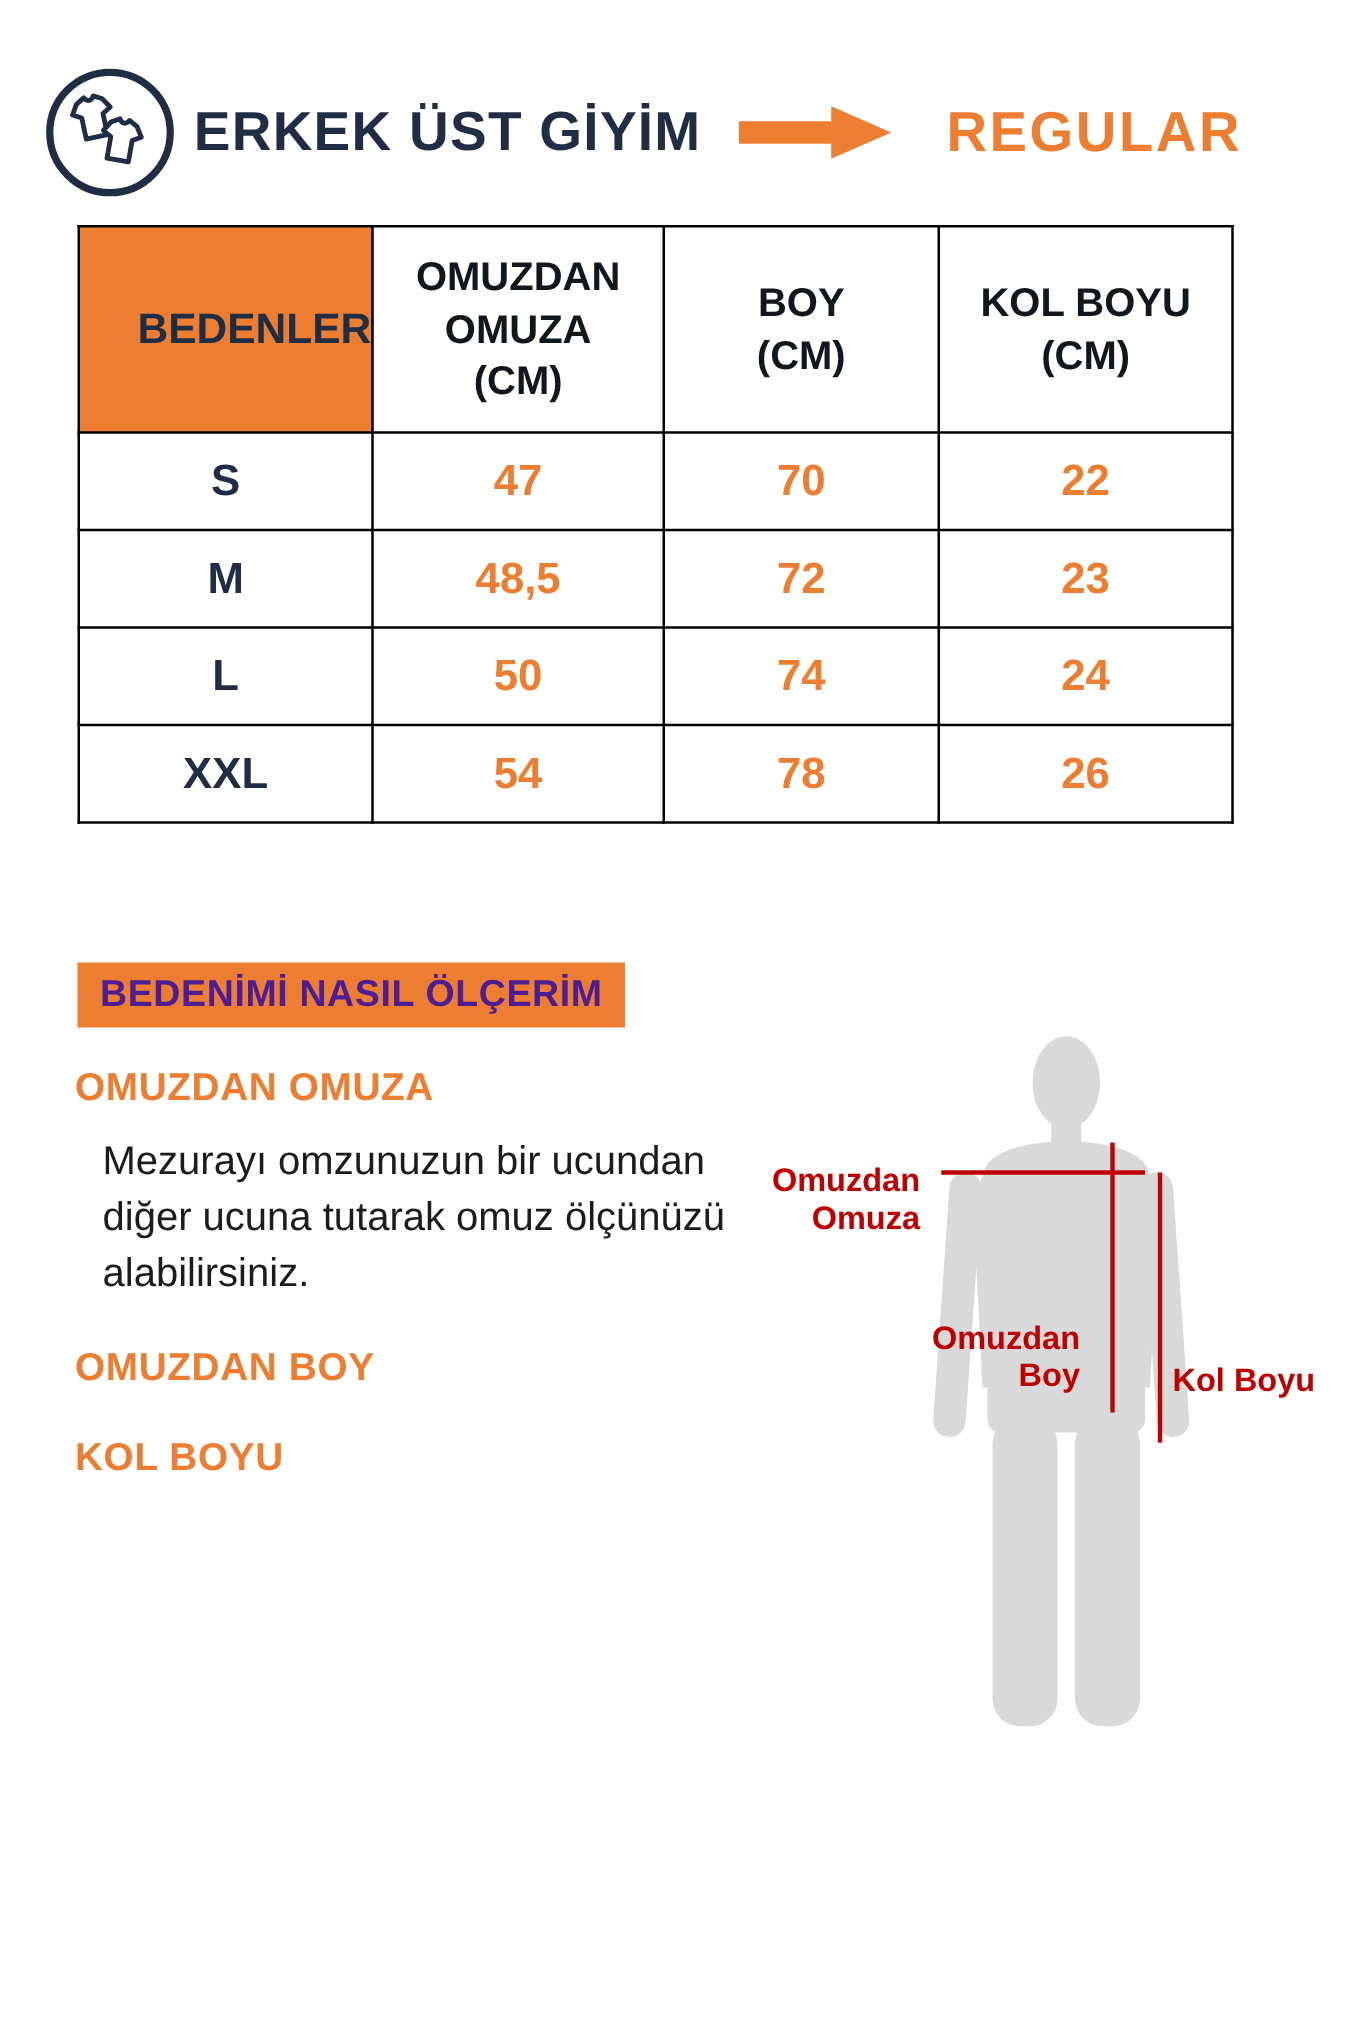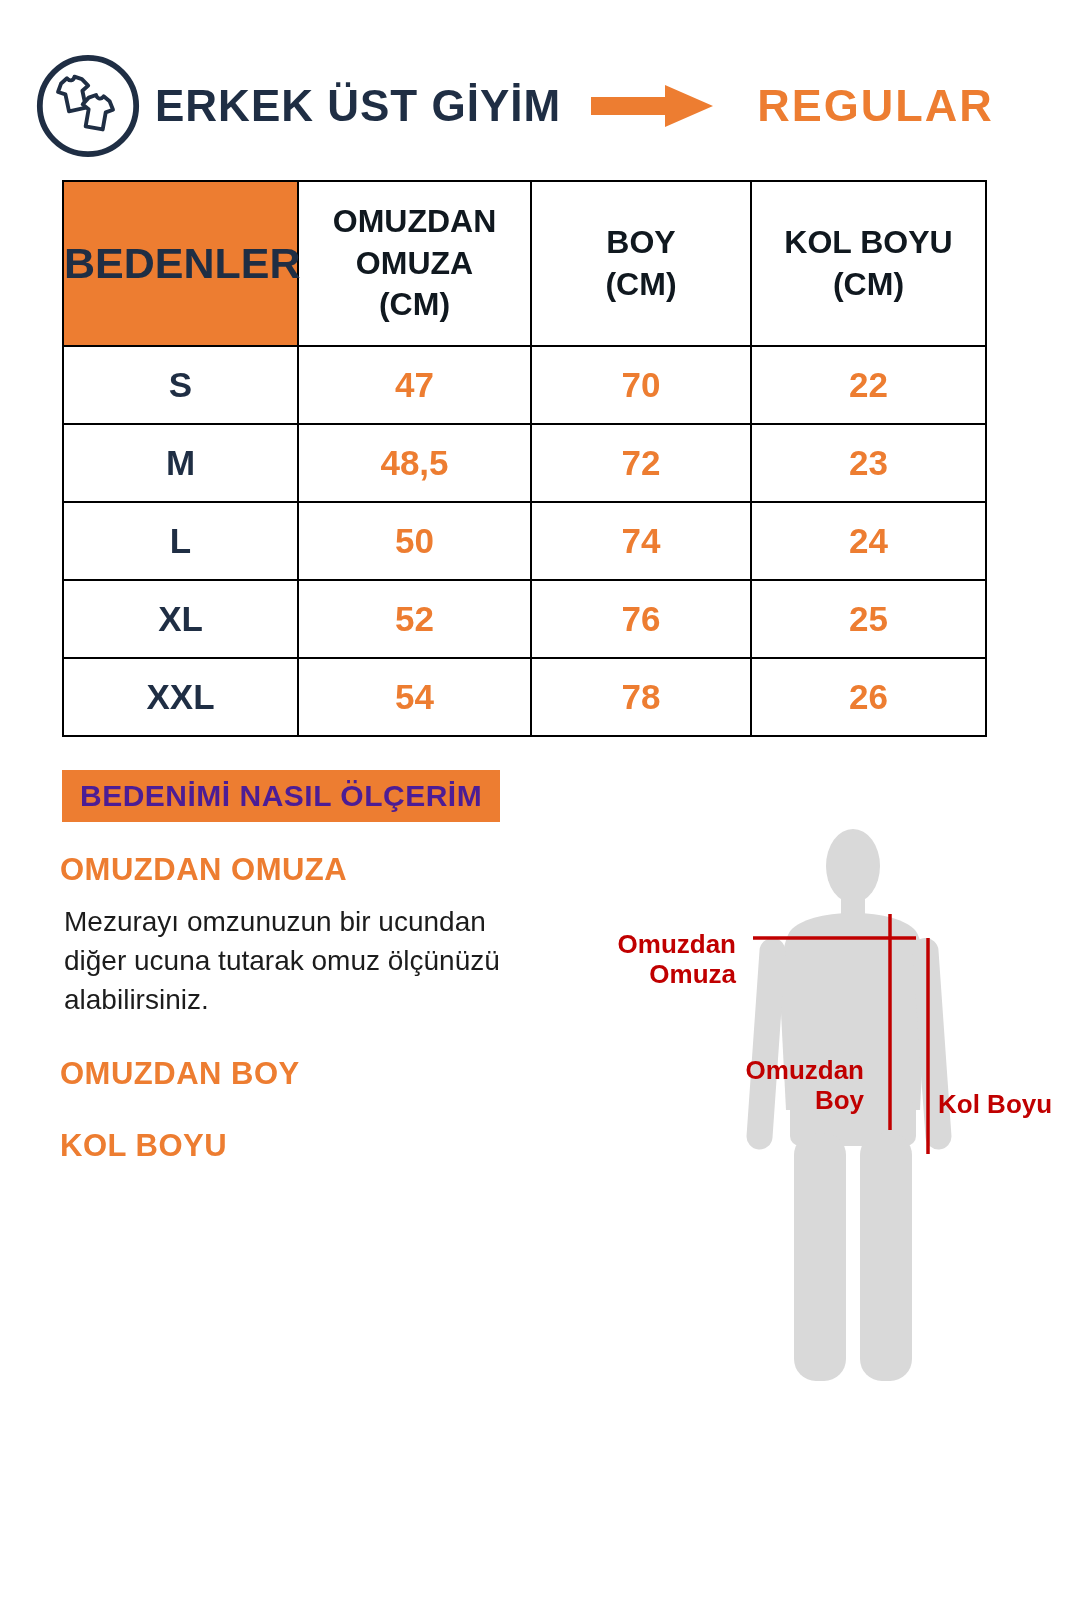--- a/index.html
+++ b/index.html
@@ -34,42 +34,42 @@
     border-collapse:collapse;table-layout:fixed;
   }
   .size-table th,.size-table td{
     border:2px solid #000;text-align:center;vertical-align:middle;
     font-weight:bold;padding:0;
   }
   .size-table th{
     height:165px;font-size:32px;line-height:1.3;color:#10181f;
     white-space:pre-line;
   }
-  .size-table th.corner{background:var(--orange);color:var(--navy);font-size:43px;}
+  .size-table th.corner{background:var(--orange);color:var(--navy);font-size:34px;text-align:right;}
   .size-table td{height:78px;font-size:35px;}
   td.size-cell{color:var(--navy);}
   td.value-cell{color:var(--orange);margin-left:32px;}
 
   
   .banner{
     position:absolute;left:62px;top:770px;
     background:var(--orange);color:#4c1d95;
     font-size:30px;font-weight:bold;letter-spacing:.5px;
     padding:9px 18px;white-space:nowrap;
   }
 
   
   .guide{position:absolute;left:60px;top:838px;width:565px;}
   .guide h2{
     color:var(--orange);font-size:31px;font-weight:bold;
     letter-spacing:.5px;margin:36px 0 14px 0;
   }
   .guide h2:first-child{margin-top:14px;}
   .guide p{
-    margin:0;color:#1c1c1c;font-size:28px;line-height:1.4;
+    margin:18px;color:#1c1c1c;font-size:32px;line-height:1.4;
     white-space:pre-line;padding-left:4px;
   }
 
   
   .figure{position:absolute;left:608px;top:818px;width:430px;height:580px;}
   .figure svg{position:absolute;left:0;top:0;width:430px;height:580px;}
   .sil{fill:var(--silhouette);stroke:none;}
   .mline{stroke:var(--red);stroke-width:3.5;fill:none;}
   .fig-label{
     position:absolute;color:var(--red);font-weight:bold;font-size:26px;
@@ -133,26 +133,20 @@
         <td class="value-cell">72</td>
         <td class="value-cell">23</td>
       </tr>
       <tr>
         <td class="size-cell">L</td>
         <td class="value-cell">50</td>
         <td class="value-cell">74</td>
         <td class="value-cell">24</td>
       </tr>
       <tr>
-        <td class="size-cell">XL</td>
-        <td class="value-cell">52</td>
-        <td class="value-cell">76</td>
-        <td class="value-cell">25</td>
-      </tr>
-      <tr>
         <td class="size-cell">XXL</td>
         <td class="value-cell">54</td>
         <td class="value-cell">78</td>
         <td class="value-cell">26</td>
       </tr>
     </tbody>
   </table>
 
   <div class="banner">BEDENİMİ NASIL ÖLÇERİM</div>
 

